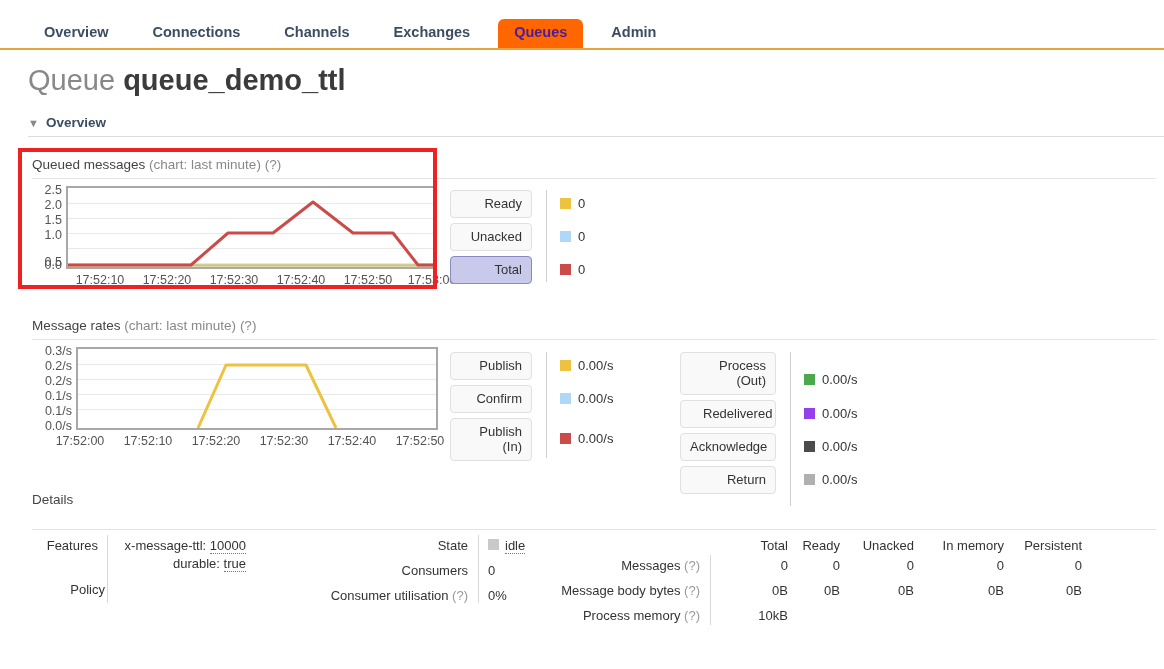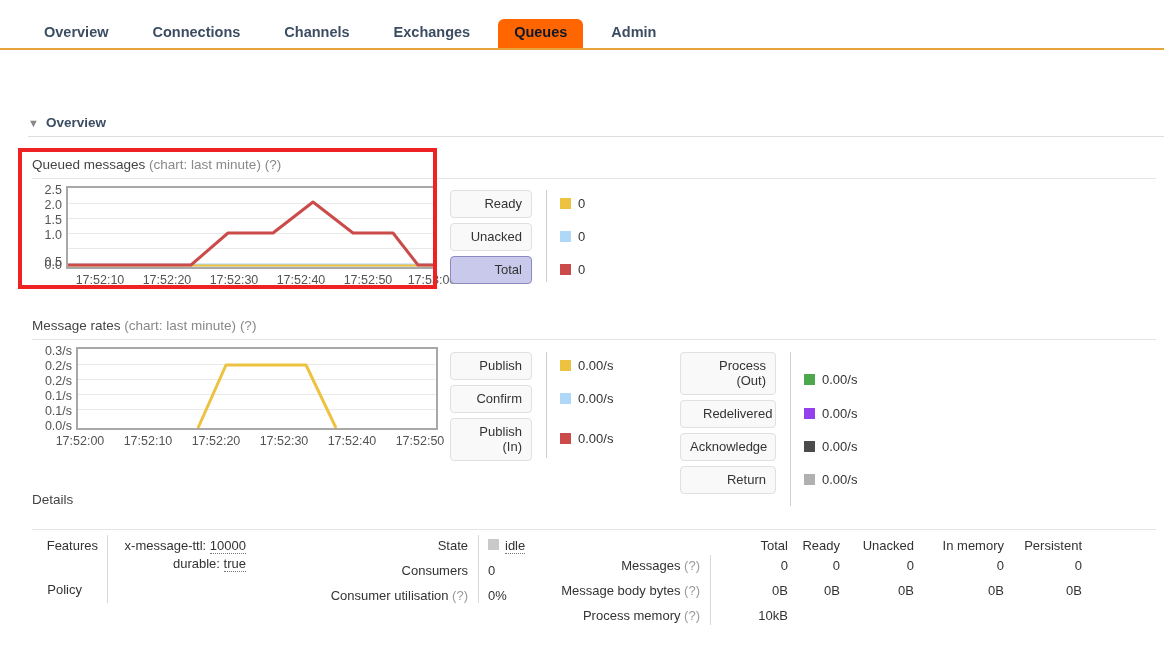--- a/index.html
+++ b/index.html
@@ -19,21 +19,21 @@
     border-bottom: 2px solid #e8a33d;
     background: #fff;
   }
   #nav-list { position: absolute; left: 28px; bottom: 0; height: 30px; display: flex; align-items: flex-end; }
   .nav-tab {
     font-size: 14.5px; font-weight: bold; color: #3c4d63;
     padding: 5px 16px 7px 16px; margin-right: 12px;
     border-radius: 6px 6px 0 0; line-height: 17px;
     cursor: pointer; white-space: nowrap;
   }
-  .nav-tab.active { background: #ff6600; color: #0f172a; }
+  .nav-tab.active { background: #ff6600; color: #4c1d95; }
 
   
   #page-title {
     position: absolute; left: 28px; top: 62px;
     font-size: 29px; line-height: 36px; color: #888888; font-weight: normal;
     white-space: nowrap;
   }
   #page-title .qname { color: #3b3b3b; font-weight: bold; }
 
   
@@ -120,20 +120,24 @@
     <div id="nav-list">
       <div class="nav-tab">Overview</div>
       <div class="nav-tab">Connections</div>
       <div class="nav-tab">Channels</div>
       <div class="nav-tab">Exchanges</div>
       <div class="nav-tab active">Queues</div>
       <div class="nav-tab">Admin</div>
     </div>
   </div>
 
+  <div id="page-title">
+    <span>Queue</span>
+    <span class="qname">queue_demo_ttl</span>
+  </div>
 
   <div class="section-head" style="top:115px;">
     <span class="tri">▼</span><span class="lbl">Overview</span>
   </div>
 
   <div class="block-title" style="left:32px; top:157px;">
     <span>Queued messages</span>
     <span class="muted">(chart: last minute)</span>
     <span class="help">(?)</span>
   </div>
@@ -316,21 +320,21 @@
   <div class="detail-val" style="left:118px; top:538px;">
     <div style="text-align:right; width:128px;">
       <span>x-message-ttl:</span>
       <span class="dotted">10000</span>
     </div>
     <div style="text-align:right; width:128px; margin-top:3px;">
       <span>durable:</span>
       <span class="dotted">true</span>
     </div>
   </div>
-  <div class="detail-label" style="left:4px; top:582px; width:78px;">Policy</div>
+  <div class="detail-label" style="left:27px; top:582px; width:78px;">Policy</div>
 
   <div class="detail-label" style="left:300px; top:538px; width:168px;">State</div>
   <div class="detail-label" style="left:300px; top:563px; width:168px;">Consumers</div>
   <div class="detail-label" style="left:280px; top:588px; width:188px;">
     <span>Consumer utilisation</span>
     <span class="help" style="color:#999999;">(?)</span>
   </div>
   <div class="vrule" style="left:478px; top:535px; height:68px;"></div>
   <div class="detail-val" style="left:488px; top:538px;">
     <span class="state-box"></span><span class="dotted">idle</span>

